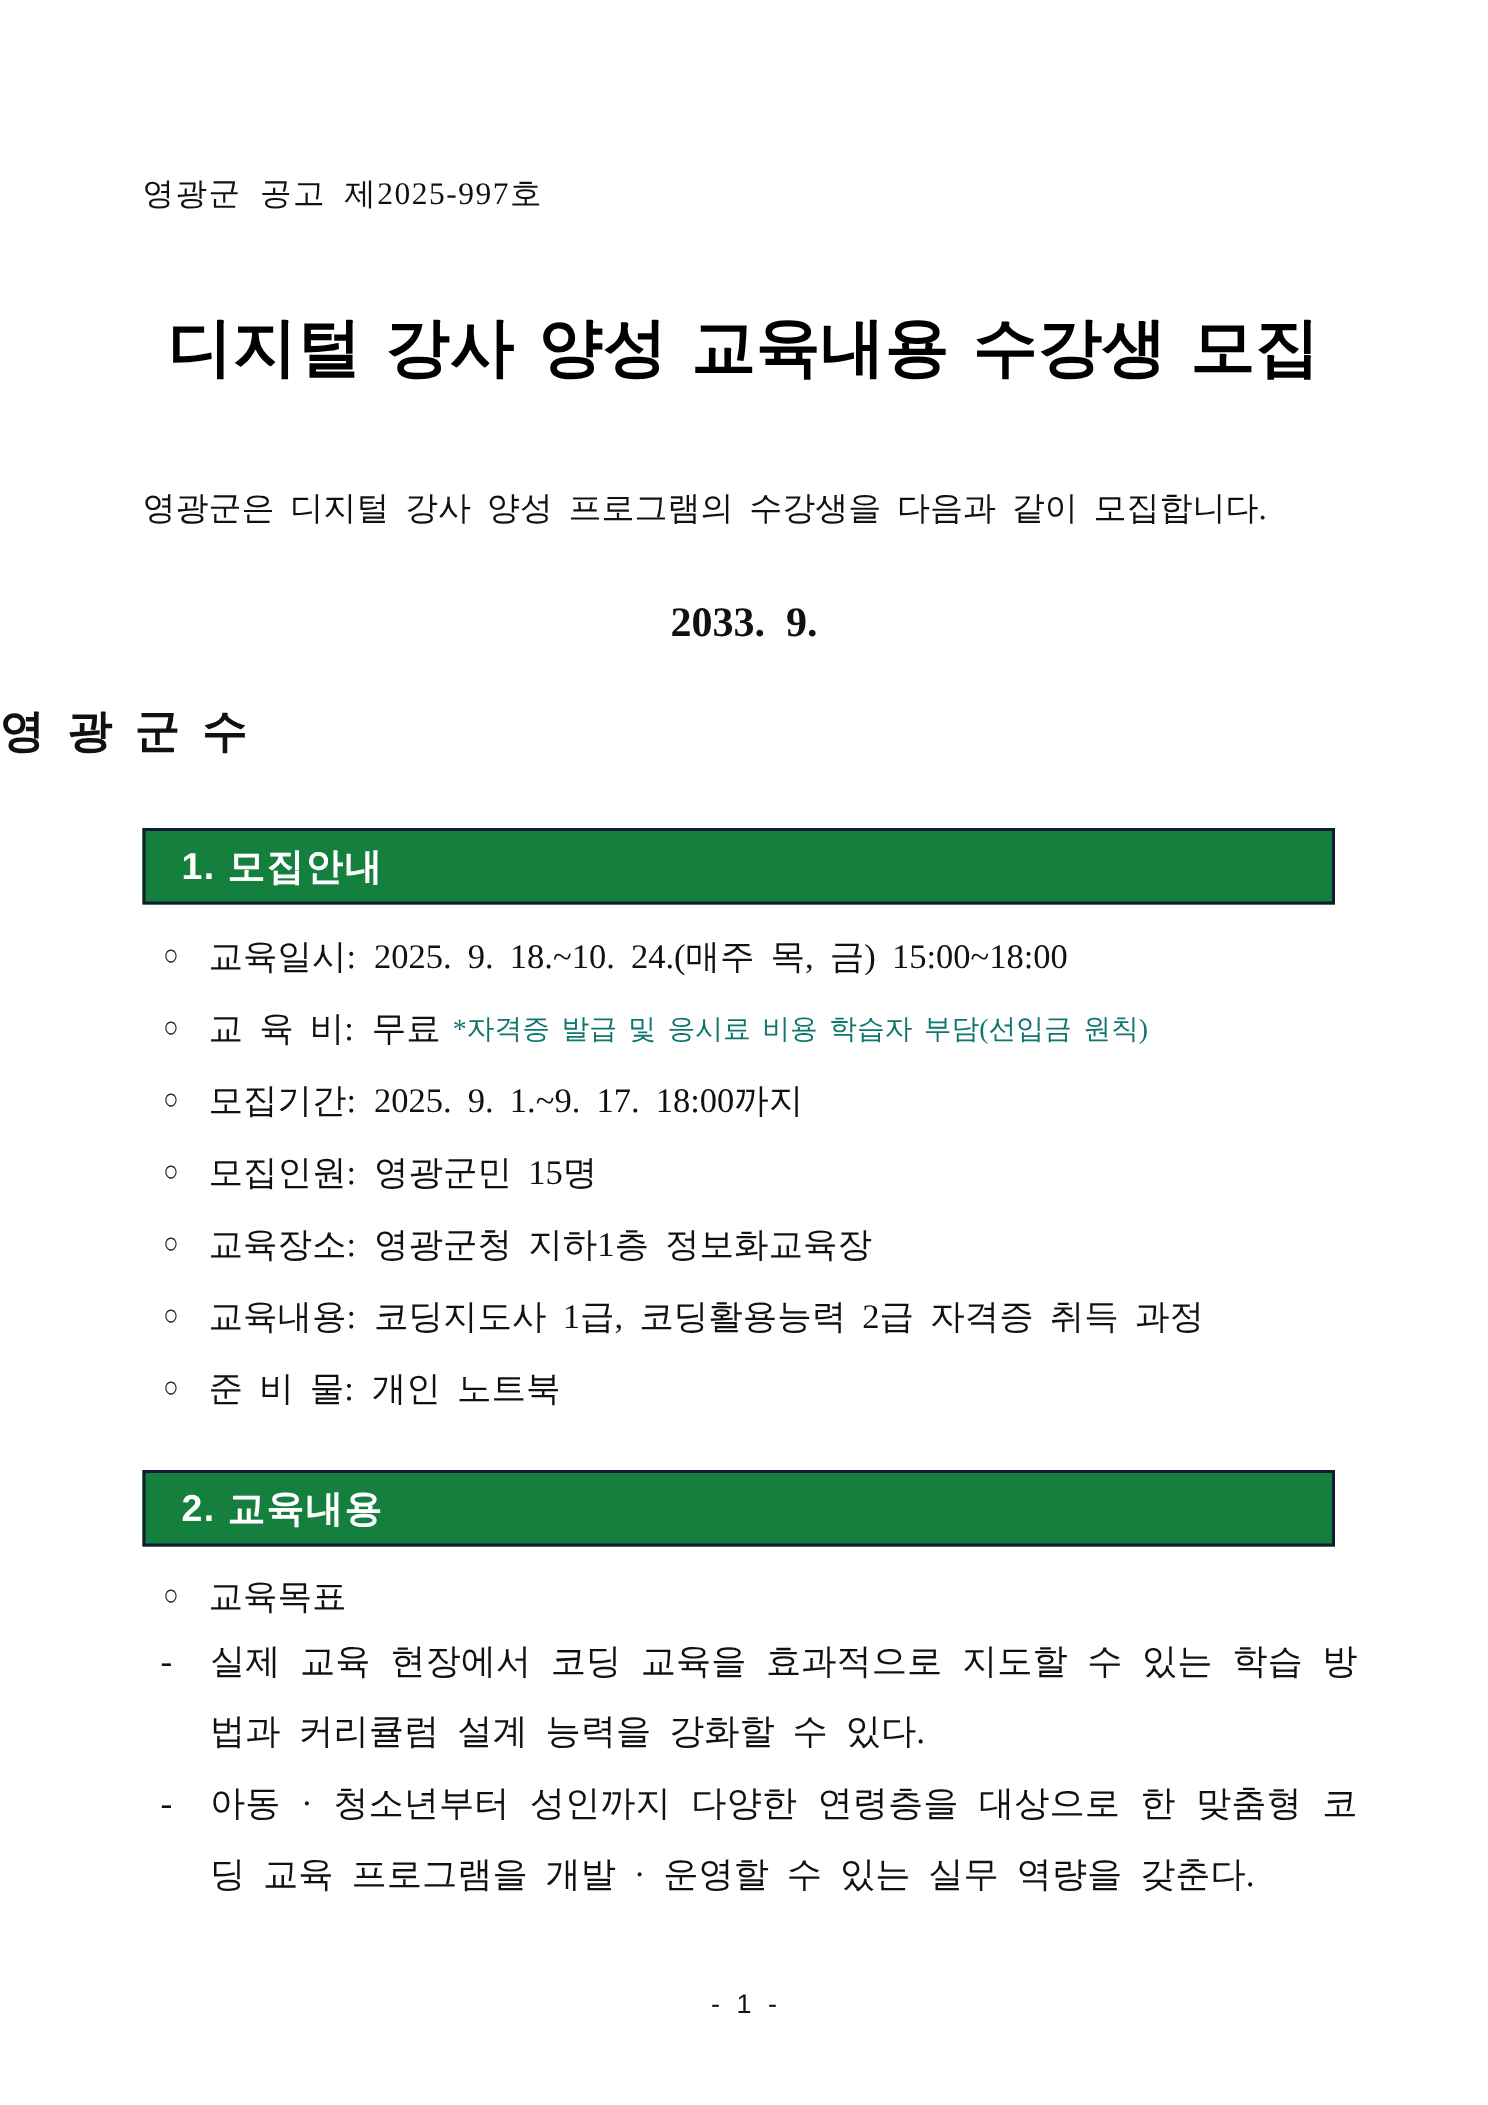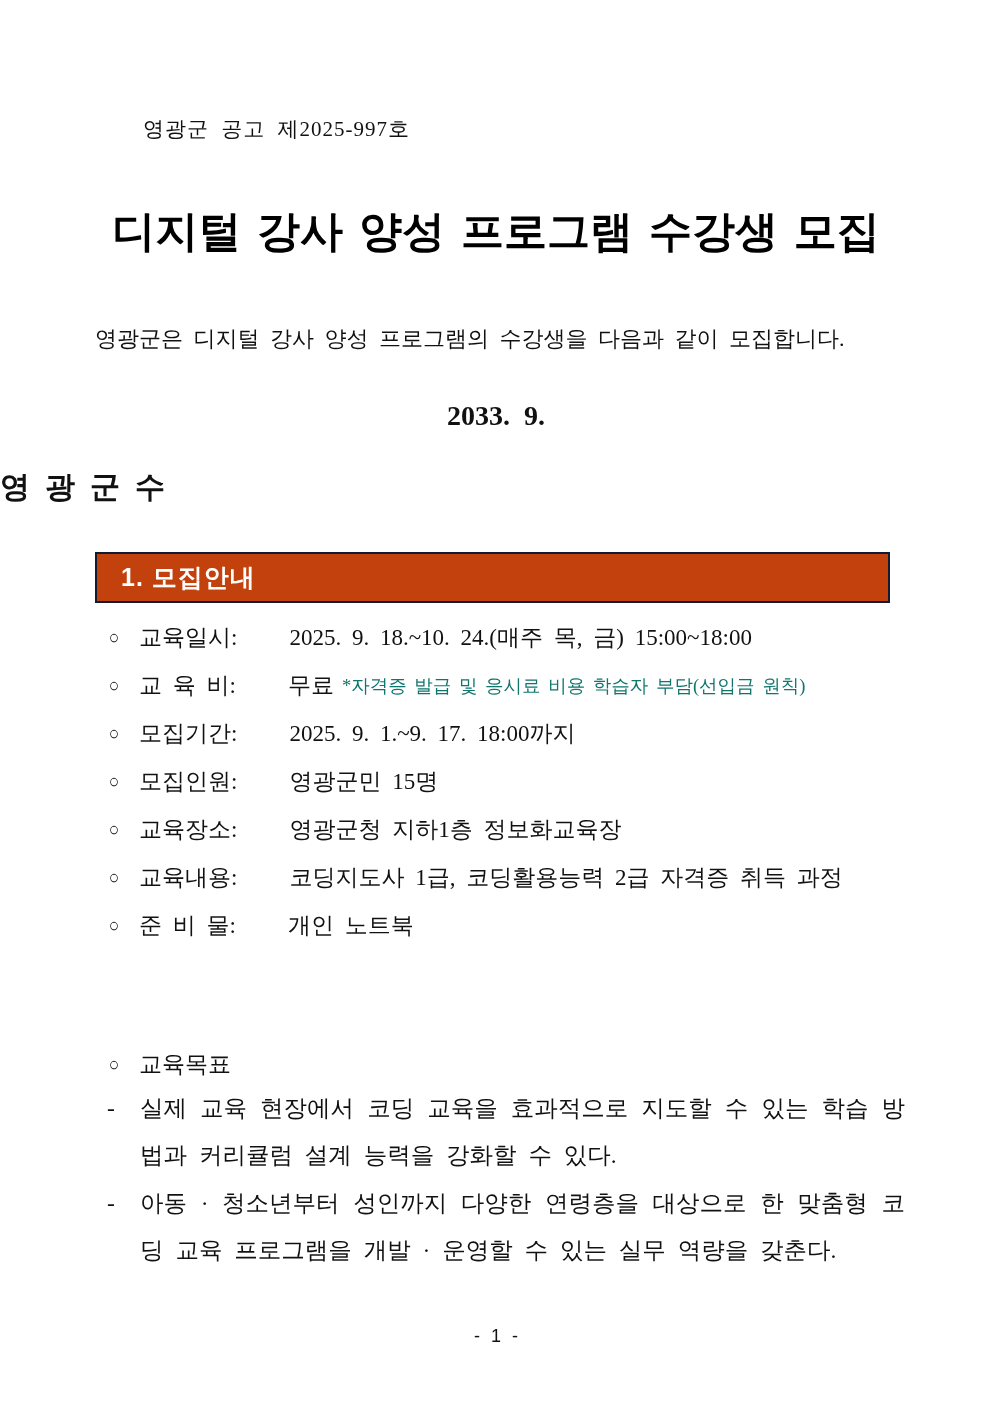--- a/index.html
+++ b/index.html
@@ -8,21 +8,21 @@
     width:992px;height:1403px;
     background:#ffffff;
     font-family:"Liberation Serif","DejaVu Serif",serif;
     color:#111111;
     overflow:hidden;
   }
   .pre{white-space:pre-wrap;}
 
   .notice-number{
     position:absolute;left:95px;top:115px;
-    font-size:21px;letter-spacing:1px;word-spacing:6px;margin-left:48px;
+    font-size:21px;letter-spacing:1px;word-spacing:6px;
   }
   .doc-title{
     position:absolute;left:0;top:203px;width:100%;
     text-align:center;
     font-family:"Liberation Sans","DejaVu Sans",sans-serif;
     font-weight:800;font-size:43px;letter-spacing:0px;word-spacing:4px;
     color:#000000;
   }
   .intro{
     position:absolute;left:95px;top:324px;right:90px;
@@ -33,21 +33,21 @@
     text-align:center;font-size:28px;font-weight:700;
   }
   .signature{
     position:absolute;left:0;top:467px;width:100%;
     text-align:left;font-size:30px;font-weight:600;
   }
 
   .section-bar{
     position:absolute;left:95px;width:795px;height:51px;
     box-sizing:border-box;
-    background:#c2410c;
+    background:#15803d;
     border:2px solid #111c33;
     display:flex;align-items:center;
     padding-left:24px;
     font-family:"Liberation Sans","DejaVu Sans",sans-serif;
     font-weight:700;font-size:25px;color:#ffffff;
     letter-spacing:1px;
   }
   .bar-1{top:552px;}
   .bar-2{top:980px;}
 
@@ -57,21 +57,21 @@
   .item-row{
     height:48px;display:flex;align-items:center;
     font-size:23px;word-spacing:5px;
   }
   .bullet{
     width:22px;margin-left:8px;margin-right:14px;
     font-size:20px;flex:0 0 auto;text-align:center;
     transform:scaleX(0.85);
   }
   .item-label{flex:0 0 auto;margin-right:12px;}
-  .item-value{flex:0 0 auto;margin-left:40px;}
+  .item-value{flex:0 0 auto;}
   .fee-note{
     color:#0f766e;font-size:18.5px;margin-left:8px;word-spacing:3px;
   }
 
   .goal-row{
     position:absolute;left:95px;top:1042px;width:810px;
     height:44px;display:flex;align-items:center;
     font-size:23px;
   }
   .dash-par{
@@ -94,21 +94,21 @@
     font-family:"Liberation Sans","DejaVu Sans",sans-serif;
   }
 </style>
 </head>
 <body>
 
 <div class="page">
 
   <div class="notice-number pre">영광군 공고 제2025-997호</div>
 
-  <div class="doc-title">디지털 강사 양성 프로그램 수강생 모집</div>
+  <div class="doc-title">디지털 강사 양성 교육내용 수강생 모집</div>
 
   <div class="intro">영광군은 디지털 강사 양성 프로그램의 수강생을 다음과 같이 모집합니다.</div>
 
   <div class="issue-date pre">2033.  9.</div>
 
   <div class="signature pre">영  광  군  수</div>
 
   <div class="section-bar bar-1">
     <span>1. 모집안내</span>
   </div>
@@ -145,20 +145,23 @@
       <span class="item-label pre">교육내용:</span>
       <span class="item-value pre">코딩지도사 1급, 코딩활용능력 2급 자격증 취득 과정</span>
     </div>
     <div class="item-row">
       <span class="bullet">○</span>
       <span class="item-label pre">준 비 물:</span>
       <span class="item-value pre">개인 노트북</span>
     </div>
   </div>
 
+  <div class="section-bar bar-2">
+    <span>2. 교육내용</span>
+  </div>
 
   <div class="goal-row">
     <span class="bullet">○</span>
     <span class="item-label">교육목표</span>
   </div>
 
   <div class="dash-par par-1">
     <span class="dash">-</span>
     <span class="dash-text">실제 교육 현장에서 코딩 교육을 효과적으로 지도할 수 있는 학습 방법과 커리큘럼 설계 능력을 강화할 수 있다.</span>
   </div>

